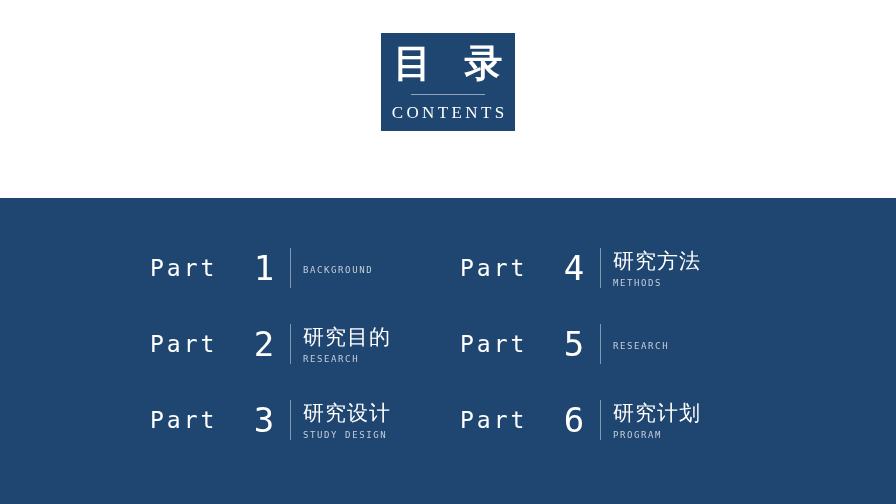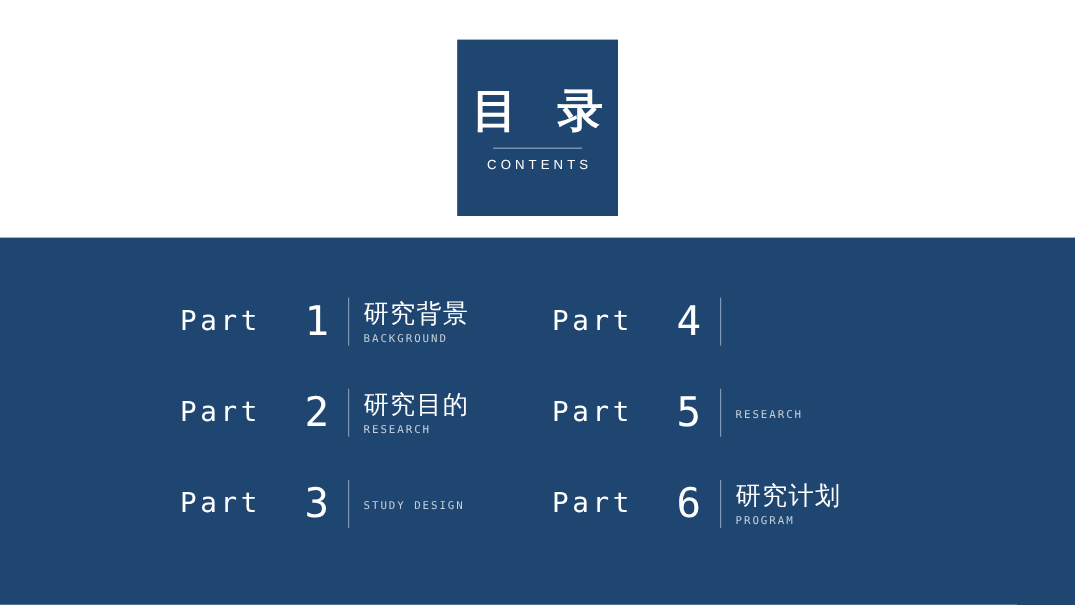--- a/index.html
+++ b/index.html
@@ -26,21 +26,21 @@
     top: 0;
     width: 896px;
     height: 198px;
     background: #ffffff;
   }
   .title-box {
     position: absolute;
     left: 381px;
     top: 33px;
     width: 134px;
-    height: 147px;
+    height: 98px;
     background: #1f4670;
     display: flex;
     flex-direction: column;
     align-items: center;
     justify-content: center;
   }
   .title-cn {
     color: #ffffff;
     font-size: 38px;
     font-weight: bold;
@@ -50,24 +50,24 @@
     font-family: "DejaVu Sans", sans-serif;
   }
   .title-rule {
     width: 74px;
     height: 1px;
     background: #8fa6bd;
     margin: 9px 0 8px 0;
   }
   .title-en {
     color: #ffffff;
-    font-size: 11px;
+    font-size: 17px;
     letter-spacing: 3.4px;
     text-indent: 3.4px;
-    font-family: Liberation Sans, sans-serif;
+    font-family: Liberation Serif, serif;
   }
   
   .panel {
     position: absolute;
     left: 0;
     top: 198px;
     width: 896px;
     height: 360px;
     background: #1f4670;
   }
@@ -140,29 +140,32 @@
   </div>
 
   <div class="panel">
     <div class="grid">
 
       <div class="item">
         <span class="part-word">Part</span>
         <span class="part-num">1</span>
         <span class="divider"></span>
         <span class="labels">
-          <span class="label-cn">研究背景</span>
           <span class="label-en">BACKGROUND</span>
         </span>
       </div>
 
       <div class="item">
         <span class="part-word">Part</span>
         <span class="part-num">4</span>
         <span class="divider"></span>
+        <span class="labels">
+          <span class="label-cn">研究方法</span>
+          <span class="label-en">METHODS</span>
+        </span>
       </div>
 
       <div class="item">
         <span class="part-word">Part</span>
         <span class="part-num">2</span>
         <span class="divider"></span>
         <span class="labels">
           <span class="label-cn">研究目的</span>
           <span class="label-en">RESEARCH</span>
         </span>
@@ -175,20 +178,21 @@
         <span class="labels">
           <span class="label-en">RESEARCH</span>
         </span>
       </div>
 
       <div class="item">
         <span class="part-word">Part</span>
         <span class="part-num">3</span>
         <span class="divider"></span>
         <span class="labels">
+          <span class="label-cn">研究设计</span>
           <span class="label-en">STUDY DESIGN</span>
         </span>
       </div>
 
       <div class="item">
         <span class="part-word">Part</span>
         <span class="part-num">6</span>
         <span class="divider"></span>
         <span class="labels">
           <span class="label-cn">研究计划</span>

